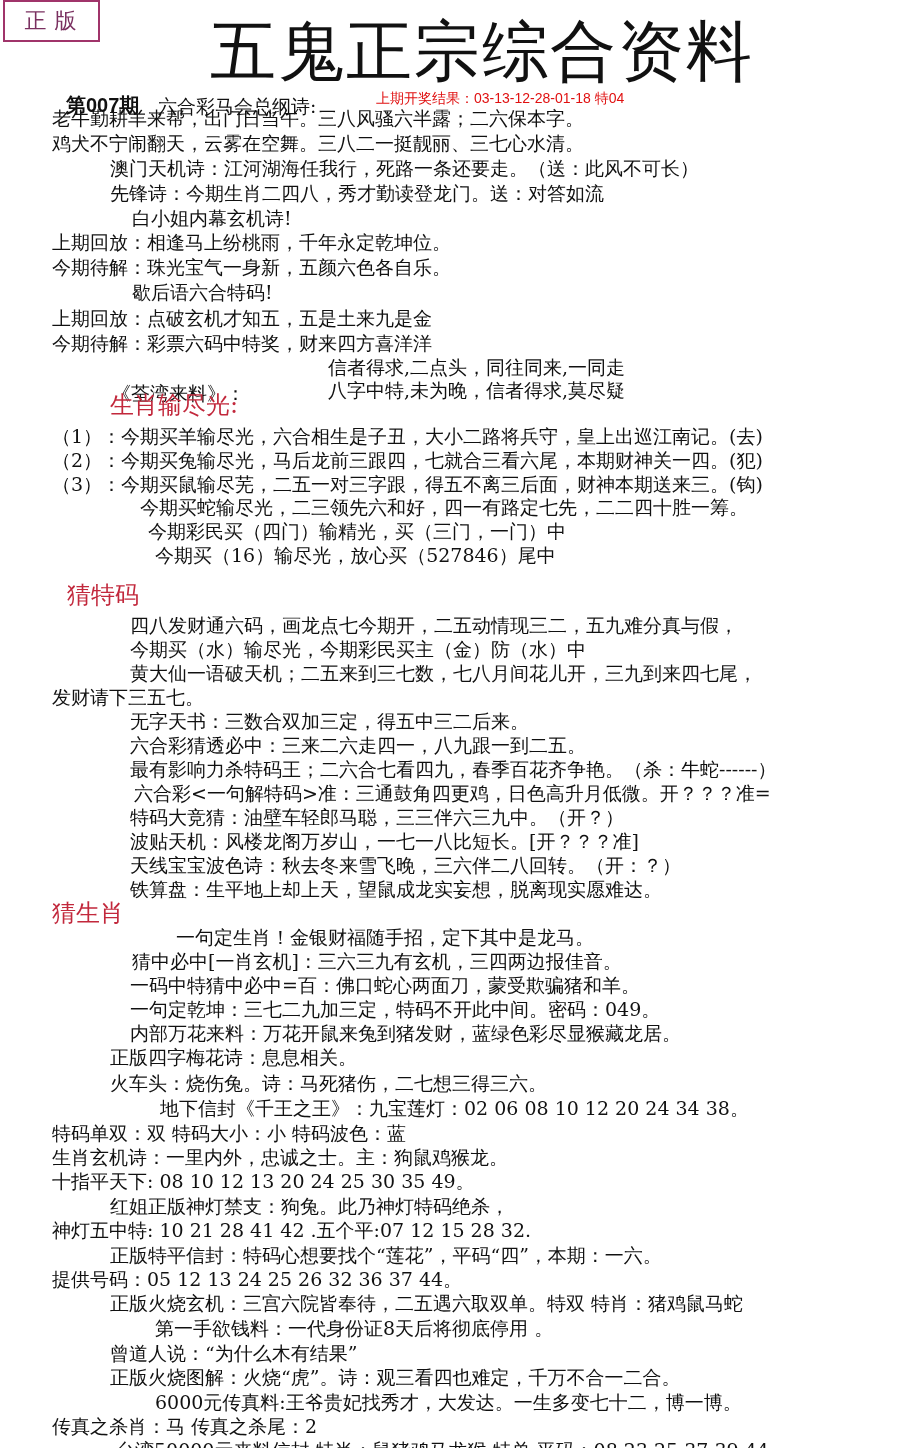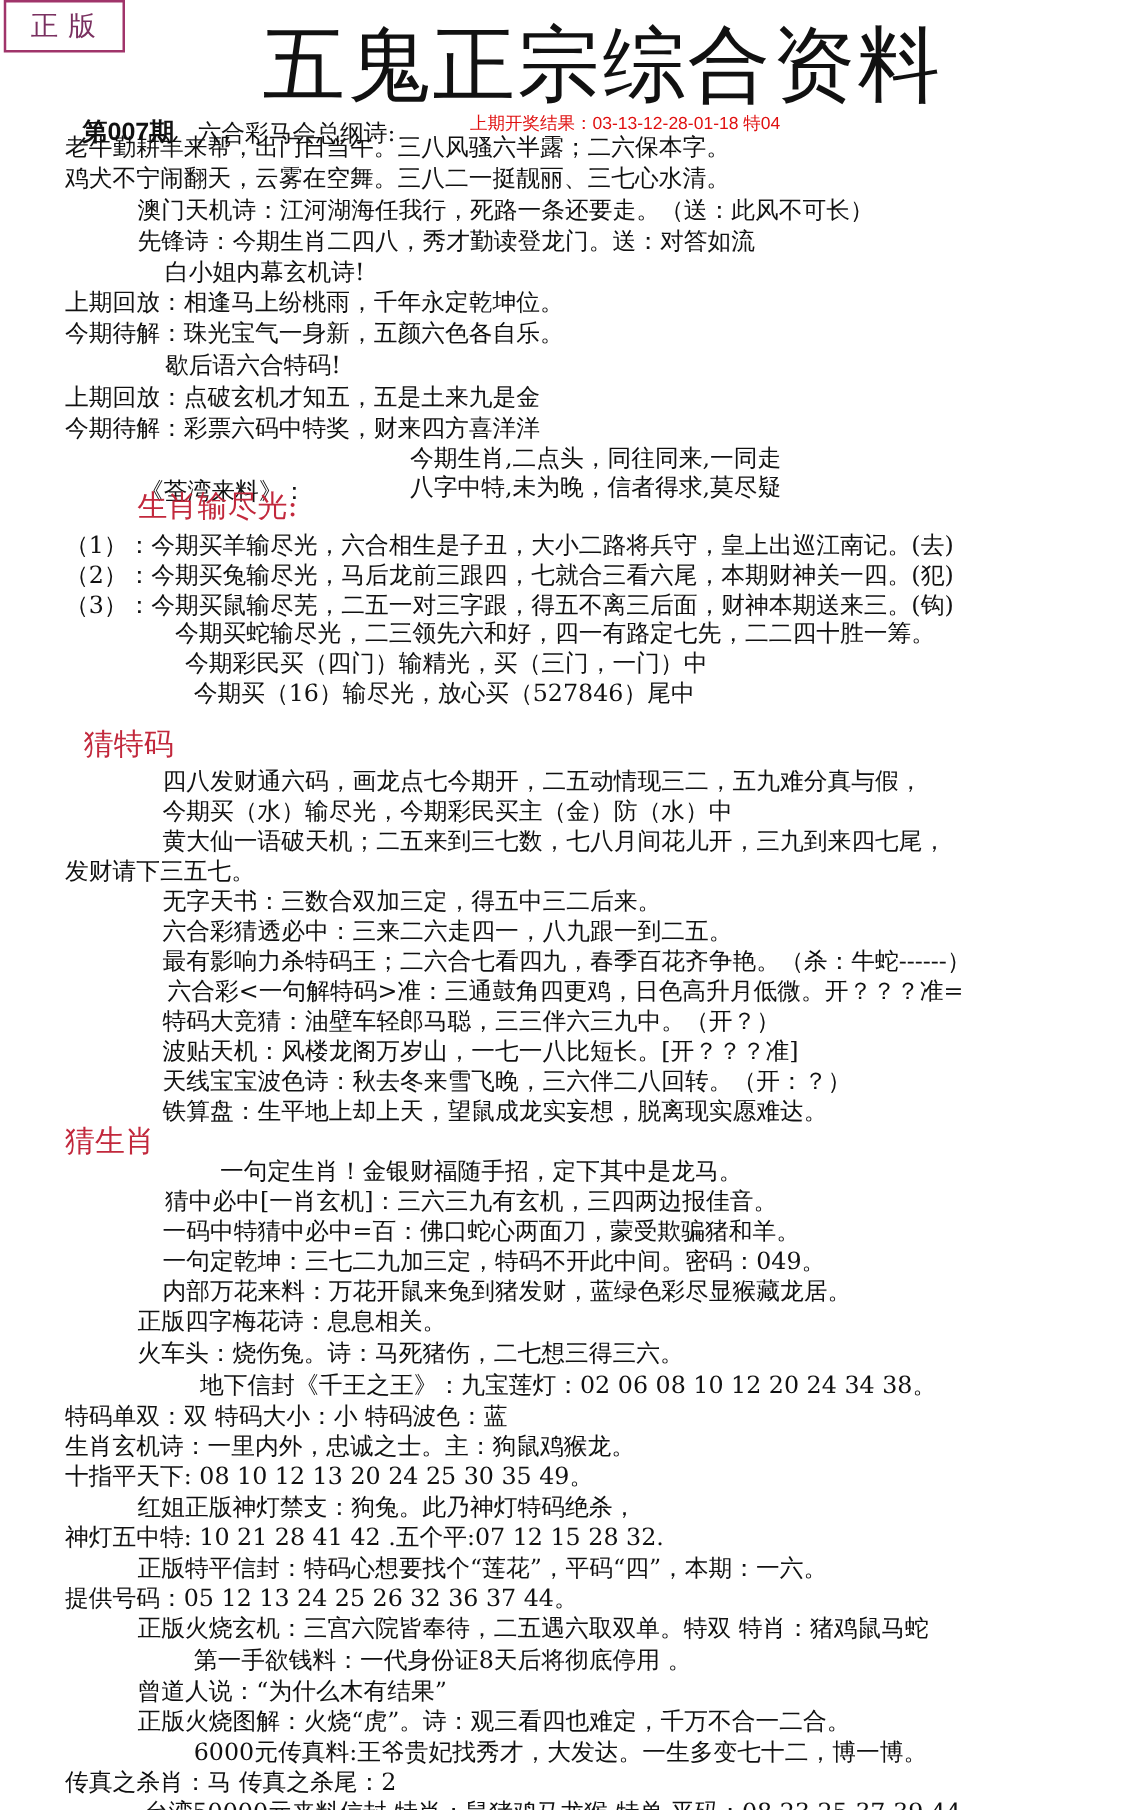--- a/index.html
+++ b/index.html
@@ -33,21 +33,21 @@
     <div class="line" style="left: 52px; top: 131px;">鸡犬不宁闹翻天，云雾在空舞。三八二一挺靓丽、三七心水清。</div>
     <div class="line" style="left: 110px; top: 156px;">澳门天机诗：江河湖海任我行，死路一条还要走。（送：此风不可长）</div>
     <div class="line" style="left: 110px; top: 181px;">先锋诗：今期生肖二四八，秀才勤读登龙门。送：对答如流</div>
     <div class="line" style="left: 132px; top: 206px;">白小姐内幕玄机诗!</div>
     <div class="line" style="left: 52px; top: 230px;">上期回放：相逢马上纷桃雨，千年永定乾坤位。</div>
     <div class="line" style="left: 52px; top: 255px; text-align: center;">今期待解：珠光宝气一身新，五颜六色各自乐。</div>
     <div class="line" style="left: 132px; top: 280px; text-align: right;">歇后语六合特码!</div>
     <div class="line" style="left: 52px; top: 306px;">上期回放：点破玄机才知五，五是土来九是金</div>
     <div class="line" style="left: 52px; top: 331px;">今期待解：彩票六码中特奖，财来四方喜洋洋</div>
     <div class="line" style="left: 112px; top: 341px; margin-top: 40px;">《荃湾来料》：</div>
-    <div class="line" style="left: 328px; top: 355px;">今期生肖,二点头，同往同来,一同走</div>
+    <div class="line" style="left: 328px; top: 355px;">信者得求,二点头，同往同来,一同走</div>
     <div class="line" style="left: 328px; top: 378px;">八字中特,未为晚，信者得求,莫尽疑</div>
     <div class="line red" style="left: 110px; top: 393px;">生肖输尽光:</div>
     <div class="line" style="left: 52px; top: 424px;">（1）：今期买羊输尽光，六合相生是子丑，大小二路将兵守，皇上出巡江南记。(去)</div>
     <div class="line" style="left: 52px; top: 448px;">（2）：今期买兔输尽光，马后龙前三跟四，七就合三看六尾，本期财神关一四。(犯)</div>
     <div class="line" style="left: 52px; top: 472px;">（3）：今期买鼠输尽芜，二五一对三字跟，得五不离三后面，财神本期送来三。(钩)</div>
     <div class="line" style="left: 140px; top: 495px;">今期买蛇输尽光，二三领先六和好，四一有路定七先，二二四十胜一筹。</div>
     <div class="line" style="left: 148px; top: 519px;">今期彩民买（四门）输精光，买（三门，一门）中</div>
     <div class="line" style="left: 155px; top: 543px;">今期买（16）输尽光，放心买（527846）尾中</div>
     <div class="line red" style="left: 52px; top: 583px; margin-left: 15px;">猜特码</div>
     <div class="line" style="left: 130px; top: 613px;">四八发财通六码，画龙点七今期开，二五动情现三二，五九难分真与假，</div>

